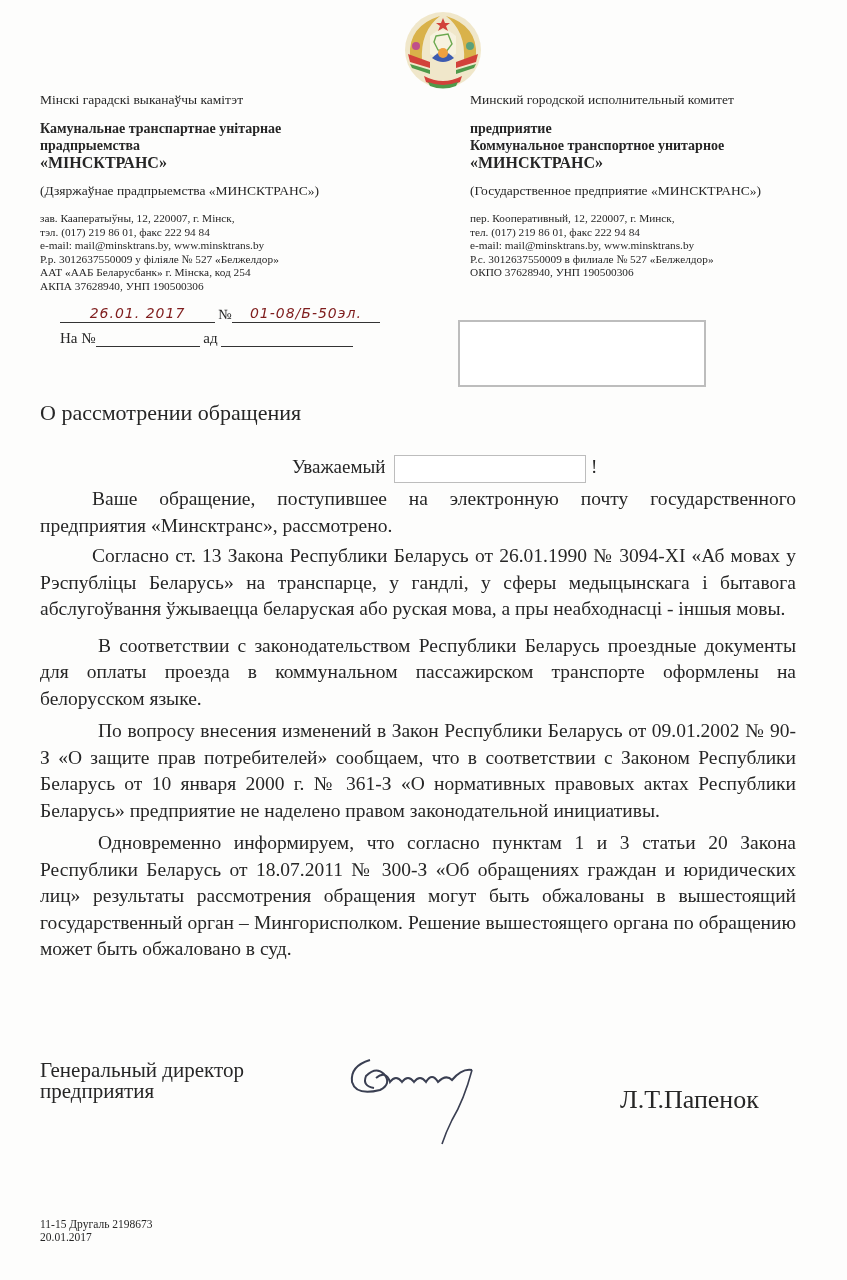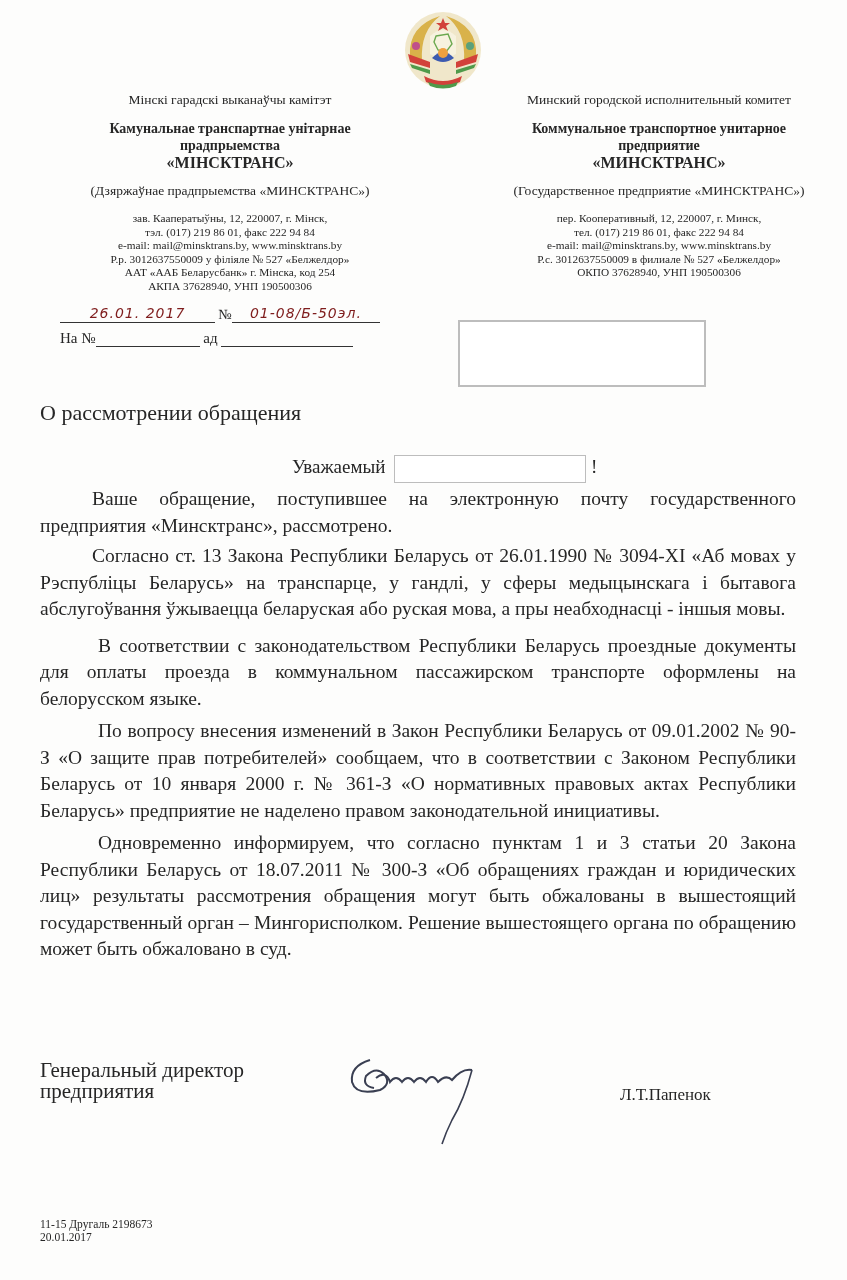--- a/index.html
+++ b/index.html
@@ -3,21 +3,21 @@
 <meta charset="utf-8">
 <style>
   html, body { margin: 0; padding: 0; }
   body {
     width: 847px; height: 1280px; background: #fdfdfc; position: relative; overflow: hidden;
     font-family: "Liberation Serif", serif; color: #262626;
   }
   .abs { position: absolute; }
   .emblem { left: 400px; top: 6px; width: 86px; height: 86px; }
 
-  .hdr-col { position: absolute; text-align: center; }
+  .hdr-col { position: absolute; }
   .hdr-left { left: 40px; width: 380px; }
   .hdr-right { left: 470px; width: 378px; }
   .hdr-authority { top: 92px; font-size: 13.5px; }
   .hdr-company { top: 120px; font-size: 14px; font-weight: bold; line-height: 17px; }
   .hdr-company .brand { font-size: 16px; }
   .hdr-state { top: 183px; font-size: 13.5px; }
   .hdr-contacts { top: 212px; font-size: 11.3px; line-height: 13.5px; }
 
   .reg-line { position: absolute; font-size: 14px; }
   .hand { font-family: "DejaVu Sans", sans-serif; font-style: italic; color: #7f1d1d; font-size: 14px; letter-spacing: 1px; }
@@ -28,21 +28,21 @@
 
   .subject { left: 40px; top: 400px; font-size: 22px; }
   .salutation { left: 292px; top: 455px; font-size: 19px; }
   .name-box { display: inline-block; width: 190px; height: 26px; border: 1.5px solid #bdbdbd; vertical-align: middle; margin-left: 4px; background: #fff; }
 
   .body-text { position: absolute; left: 40px; width: 756px; font-size: 19.5px; line-height: 26.5px; text-align: justify; }
   .body-text p { margin: 0; text-indent: 52px; }
   .body-text p.indent-big { text-indent: 58px; }
 
   .sig-title { left: 40px; top: 1060px; font-size: 21px; line-height: 21px; }
-  .sig-name { left: 620px; top: 1085px; font-size: 17px; }
+  .sig-name { left: 620px; top: 1085px; font-size: 26px; }
   .signature { left: 340px; top: 1048px; width: 200px; height: 100px; }
 
   .footer { left: 40px; top: 1218px; font-size: 11.5px; line-height: 13px; }
 </style>
 </head>
 <body>
 
 <svg class="abs emblem" viewBox="0 0 86 86">
   <circle cx="43" cy="44" r="38" fill="#e8d9a8" opacity="0.6"></circle>
   <path d="M10 50 Q8 20 40 10 Q20 25 22 55 Z" fill="#d9b24a"></path>
@@ -73,22 +73,22 @@
   <div>зав. Кааператыўны, 12, 220007, г. Мінск,</div>
   <div>тэл. (017) 219 86 01, факс 222 94 84</div>
   <div>e-mail: mail@minsktrans.by, www.minsktrans.by</div>
   <div>Р.р. 3012637550009 у філіяле № 527 «Белжелдор»</div>
   <div>ААТ «ААБ Беларусбанк» г. Мінска, код 254</div>
   <div>АКПА 37628940, УНП 190500306</div>
 </div>
 
 <div class="hdr-col hdr-right hdr-authority">Минский городской исполнительный комитет</div>
 <div class="hdr-col hdr-right hdr-company">
+  <div>предприятие</div>
   <div>Коммунальное транспортное унитарное</div>
-  <div>предприятие</div>
   <div class="brand">«МИНСКТРАНС»</div>
 </div>
 <div class="hdr-col hdr-right hdr-state">(Государственное предприятие «МИНСКТРАНС»)</div>
 <div class="hdr-col hdr-right hdr-contacts">
   <div>пер. Кооперативный, 12, 220007, г. Минск,</div>
   <div>тел. (017) 219 86 01, факс 222 94 84</div>
   <div>e-mail: mail@minsktrans.by, www.minsktrans.by</div>
   <div>Р.с. 3012637550009 в филиале № 527 «Белжелдор»</div>
   <div>ОКПО 37628940, УНП 190500306</div>
 </div>

